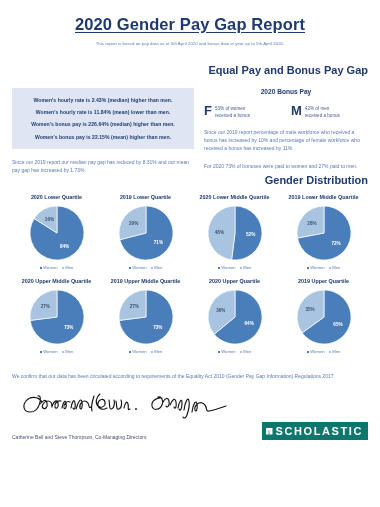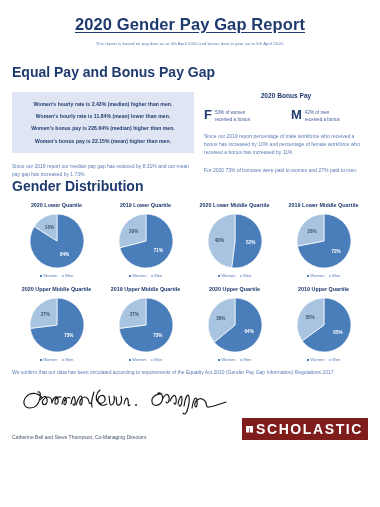--- a/index.html
+++ b/index.html
@@ -27,22 +27,22 @@
   .doc-subtitle {
     text-align: center;
     font-size: 4.3px;
     color: #5b7bb5;
     margin-top: 7px;
     letter-spacing: .05px;
   }
 
   
   .section-heading {
-    text-align: left;
-    font-size: 14px;
+    text-align: right;
+    font-size: 11px;
     font-weight: bold;
     color: #1f3a6e;
   }
   #equal-pay-heading { margin-top: 18px; }
   #gender-dist-heading { }
 
   
   .cols { display: flex; margin-top: 12px; }
   .col-left { width: 188px; padding-right: 6px; }
   .col-right { width: 168px; padding-left: 4px; }
@@ -107,22 +107,22 @@
   .confirm {
     font-size: 5px; line-height: 1.6; color: #5b7bb5;
   }
   .sig-area { height: 34px; position: relative; margin-top: 8px; }
   .sig-area svg { position: absolute; top: 0; left: 0; }
   .sig-names {
     font-size: 5px; color: #44546f; margin-top: 0px;
   }
   .footer-bottom { display: flex; align-items: flex-end; justify-content: space-between; }
   .logo {
-    background: #7f1d1d; color: #ffffff;
-    font-size: 14px; font-weight: bold; letter-spacing: 1.6px;
+    background: #0f766e; color: #ffffff;
+    font-size: 11px; font-weight: bold; letter-spacing: 1.6px;
     padding: 3px 5px 3px 4px; display: flex; align-items: center; gap: 3px; justify-content: center;
   }
   .logo-mark {
     width: 7px; height: 7px; background: #ffffff; display: inline-block;
     clip-path: polygon(0 0, 100% 0, 100% 100%, 55% 100%, 55% 40%, 45% 40%, 45% 100%, 0 100%);
   }
 </style>
 </head>
 <body>
 

